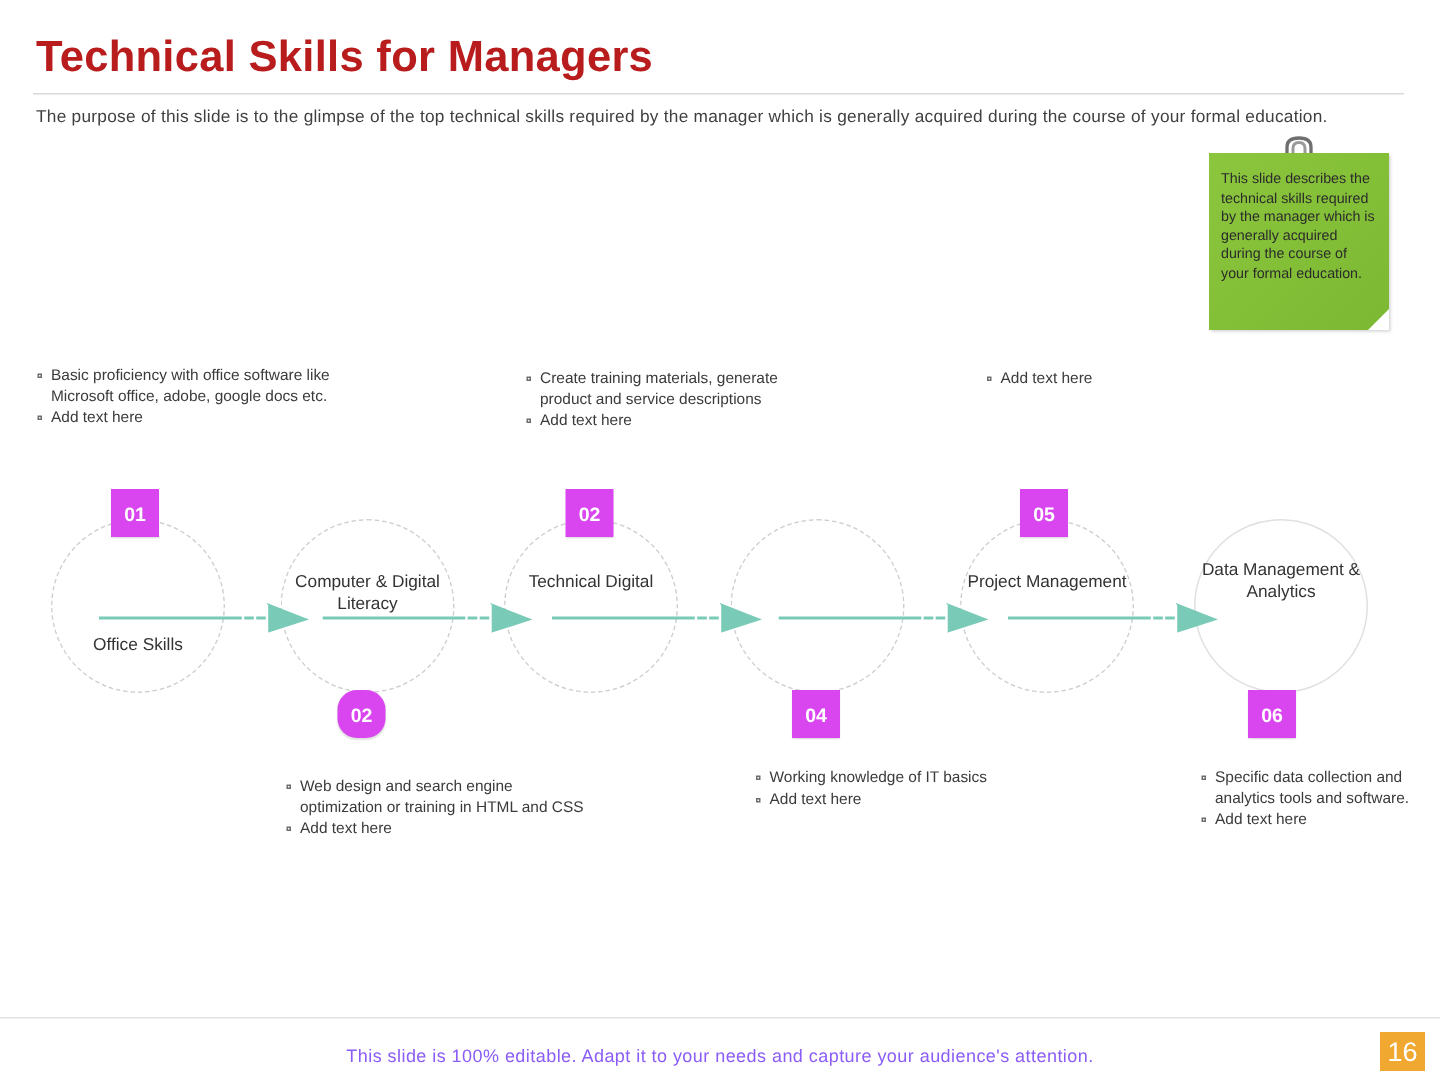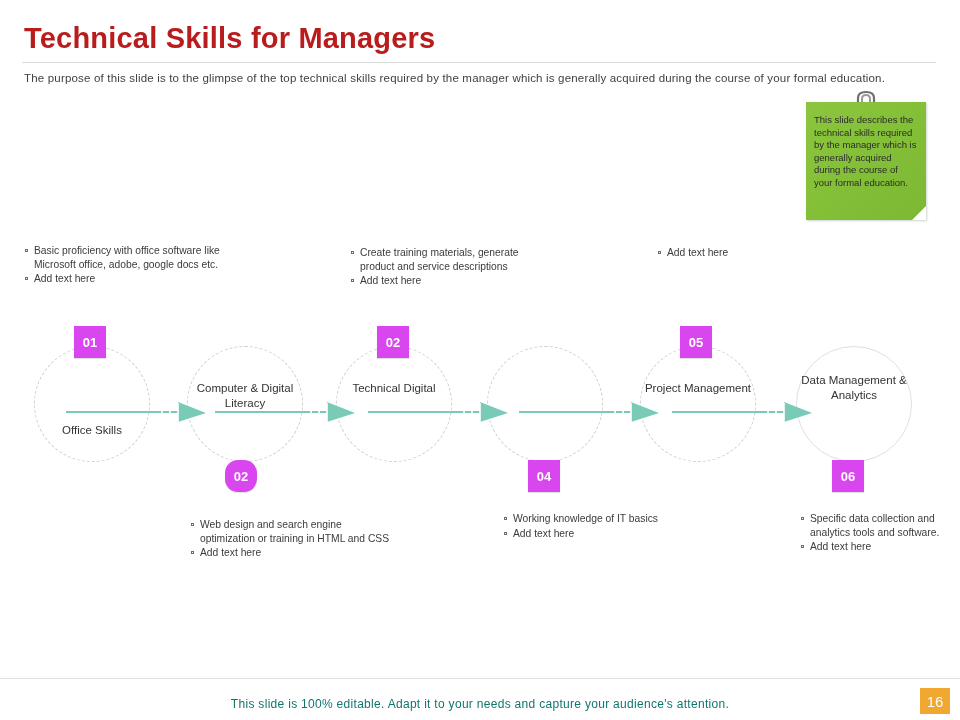--- a/index.html
+++ b/index.html
@@ -158,32 +158,32 @@
     height: 1px;
     background: #e2e2e2;
   }
   .footer-text {
     position: absolute;
     left: 0;
     top: 697px;
     width: 960px;
     text-align: center;
     font-size: 12px;
-    color: #0f766e;
+    color: #8b5cf6;
     letter-spacing: 0.3px;
   }
   .page-num {
     position: absolute;
     right: 10px;
     top: 688px;
     width: 30px;
     height: 26px;
     background: #f0a830;
     color: #ffffff;
-    font-size: 15px;
+    font-size: 18px;
     display: flex;
     align-items: center;
     justify-content: center;
   }
 </style>
 </head>
 <body>
 
 <div class="slide">
 

